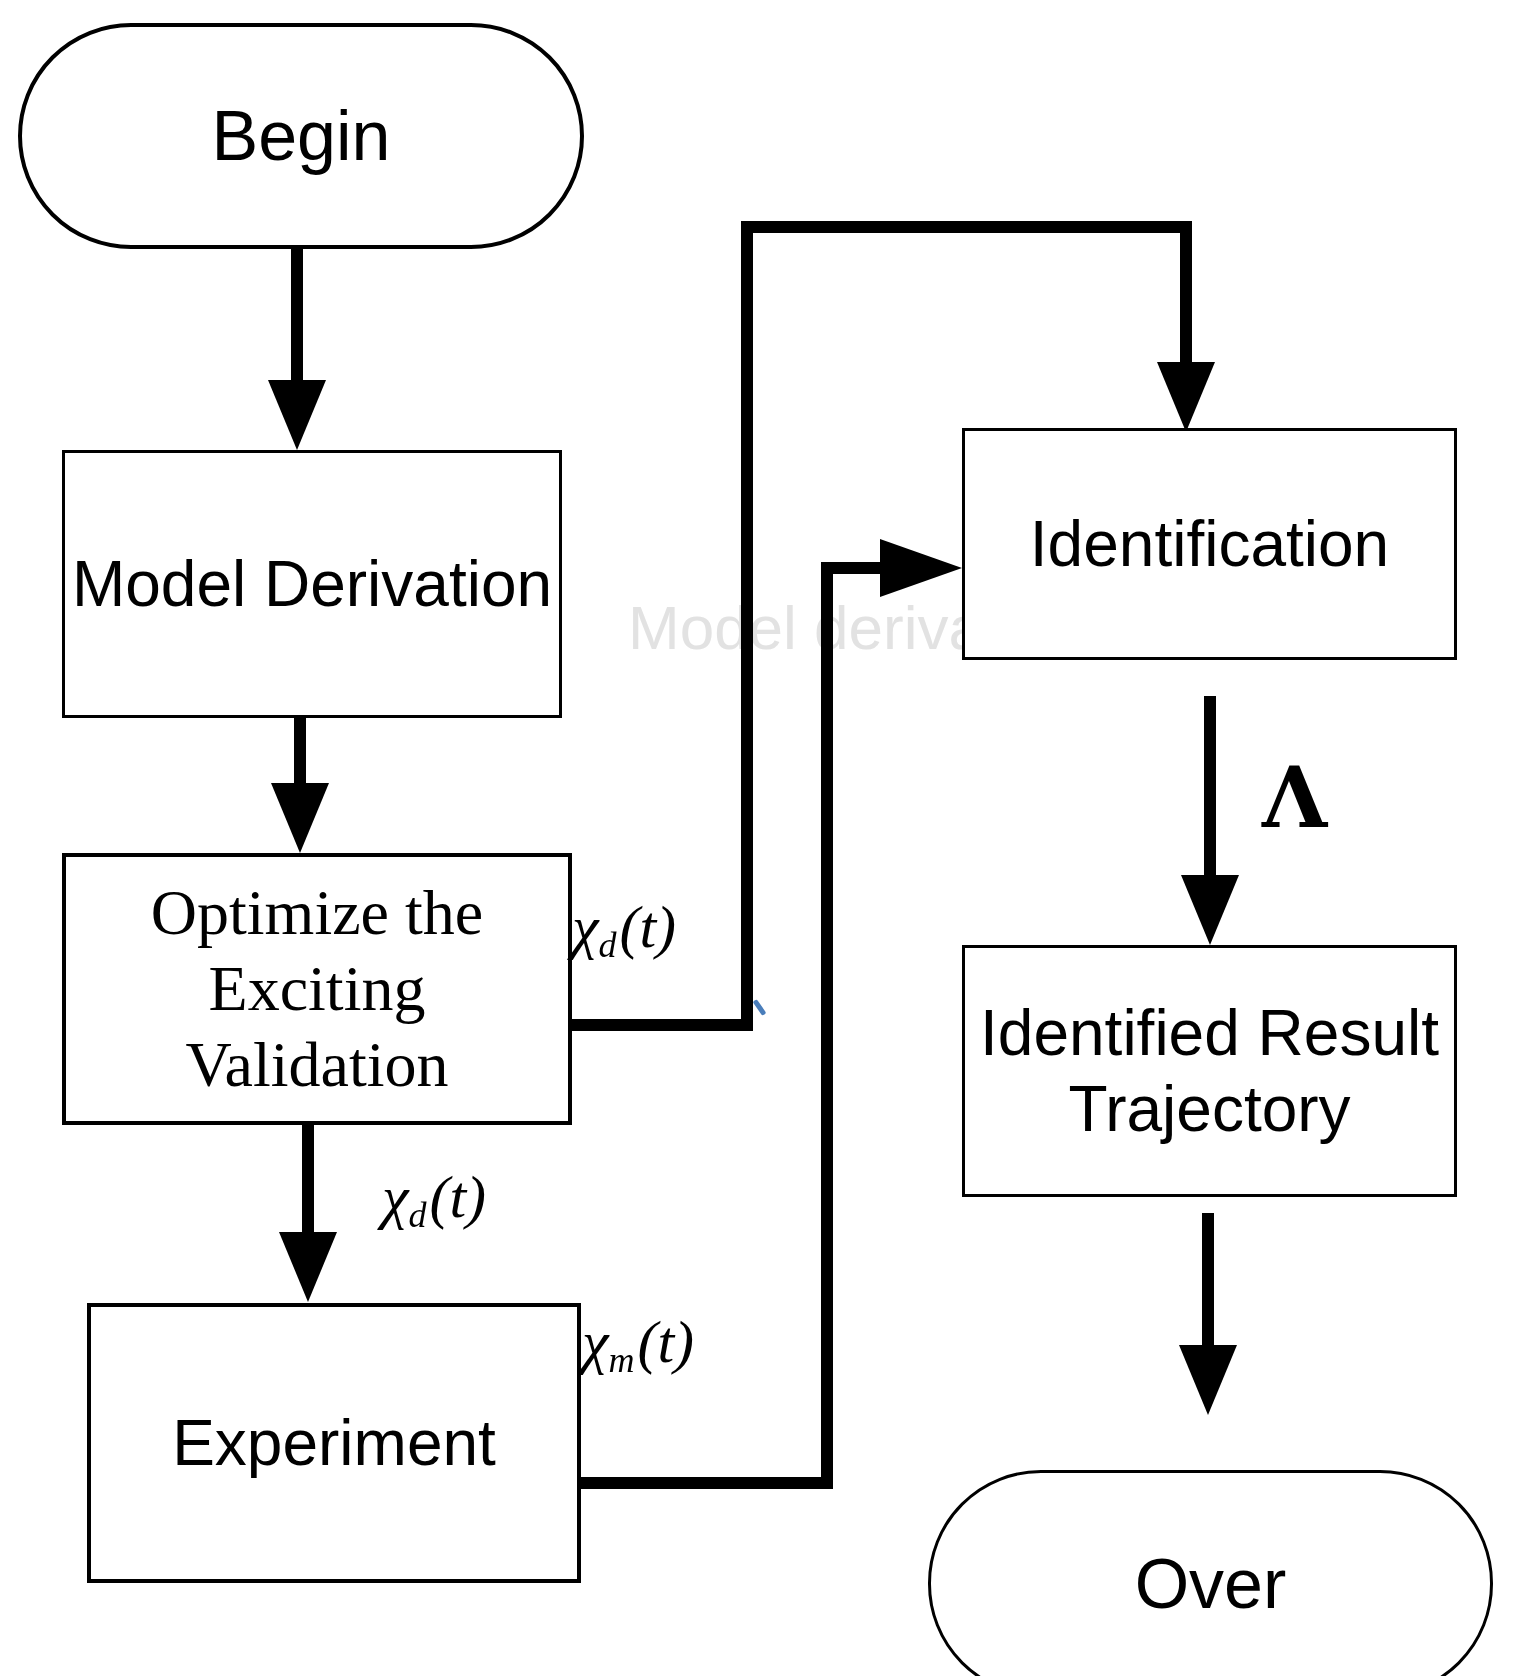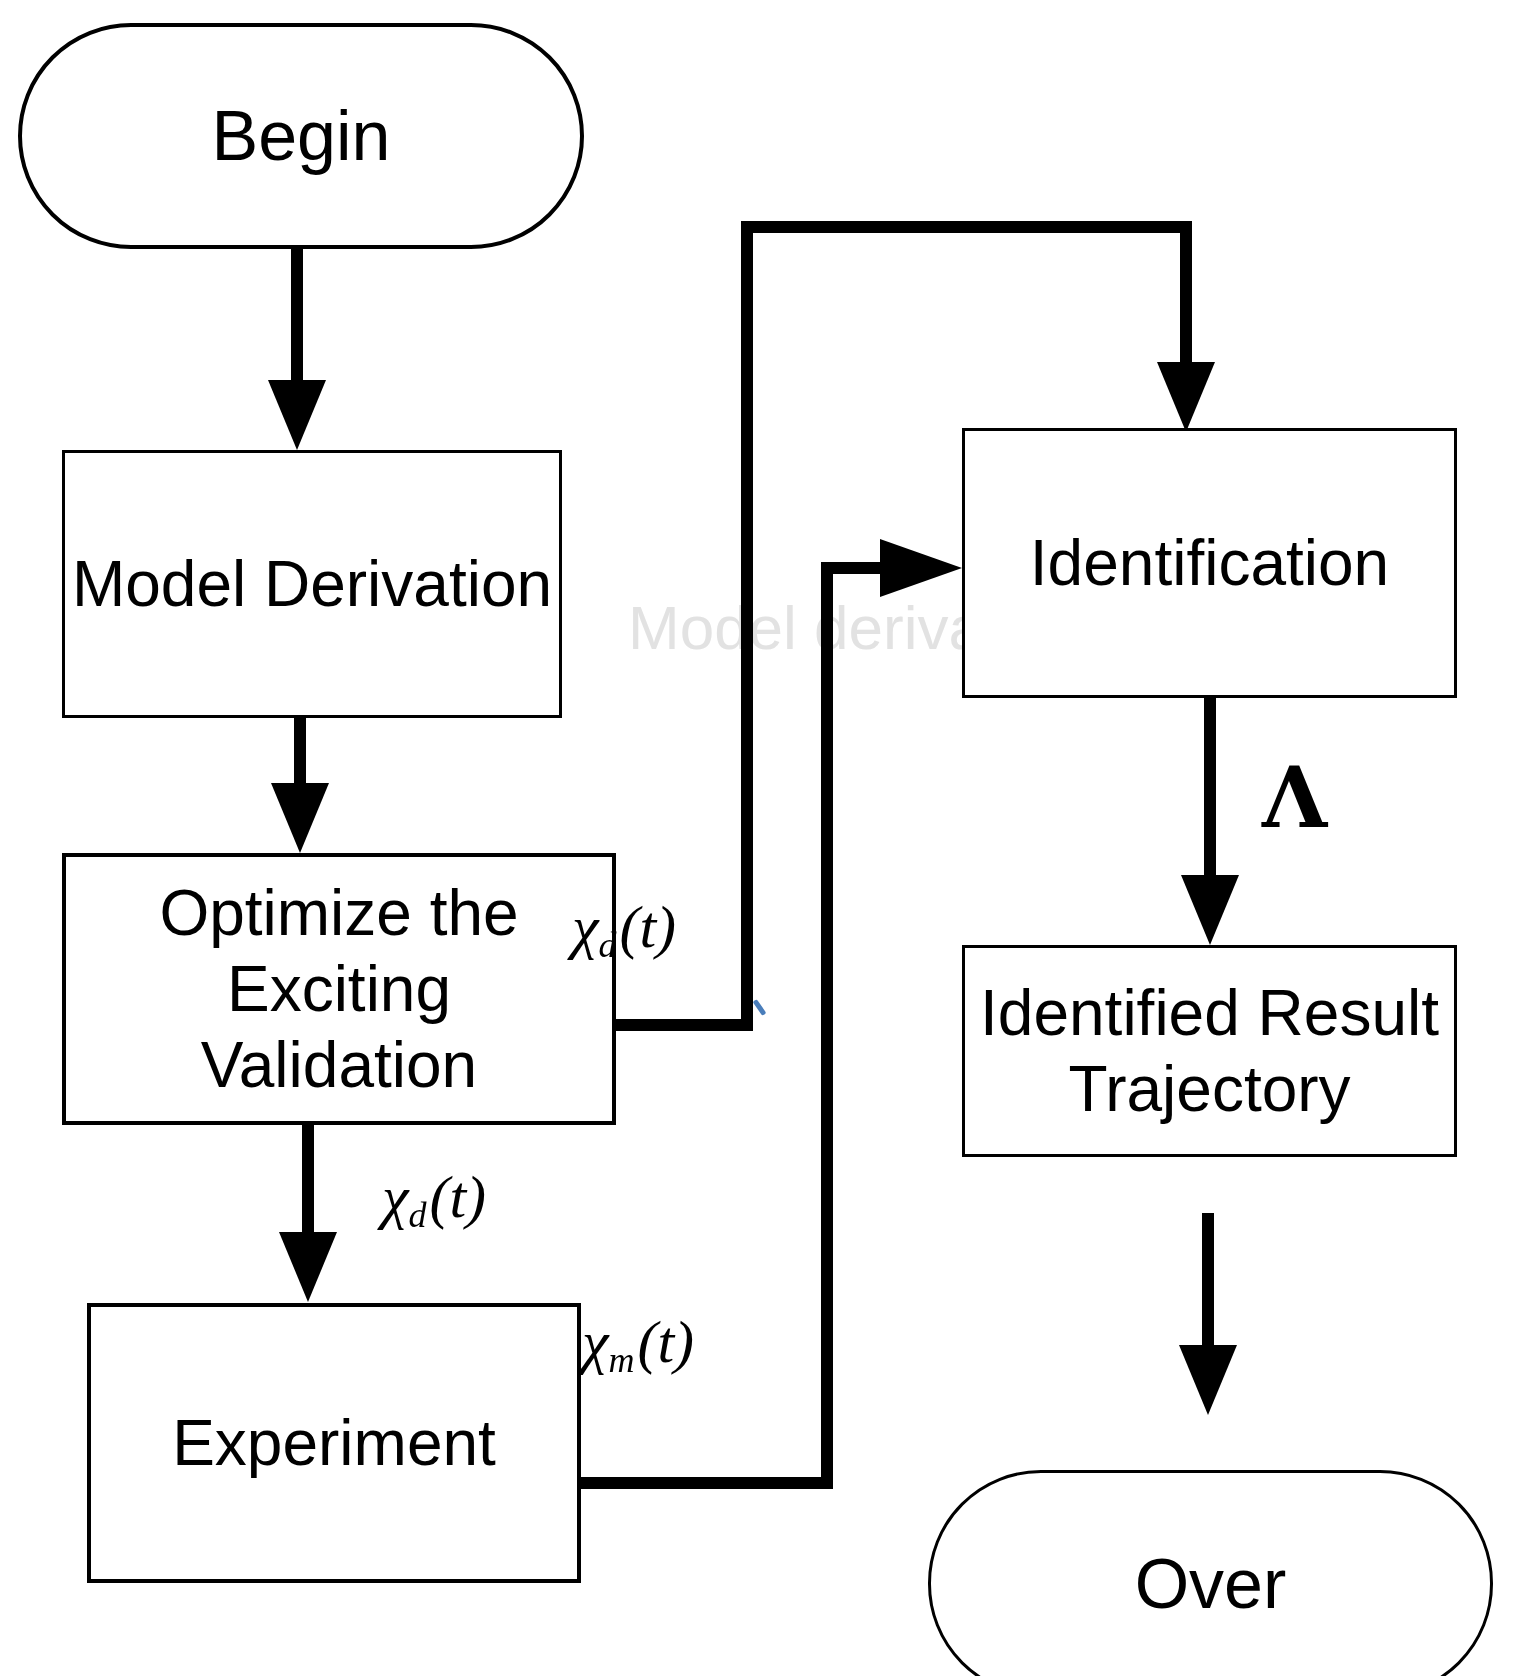--- a/index.html
+++ b/index.html
@@ -97,39 +97,39 @@
   <div class="head-right" style="left:880px;top:539px;"></div>
 
   <div class="node stadium" style="left:18px;top:23px;width:566px;height:226px;border-width:4px;align-items:center;">
     <span class="lbl lbl-big">Begin</span>
   </div>
 
   <div class="node" style="left:62px;top:450px;width:500px;height:268px;">
     <span class="lbl">Model Derivation</span>
   </div>
 
-  <div class="node" style="left:62px;top:853px;width:554px;height:272px;border-width:4px;">
+  <div class="node" style="left:62px;top:853px;width:510px;height:272px;border-width:4px;font-family:Liberation Serif, serif;">
     <span class="lbl">
       <span style="display:block;">Optimize the</span>
       <span style="display:block;">Exciting</span>
       <span style="display:block;">Validation</span>
     </span>
   </div>
 
   <div class="node" style="left:62px;top:1303px;width:494px;height:280px;border-width:4px;margin-left:25px;">
     <span class="lbl">Experiment</span>
   </div>
 
-  <div class="node" style="left:962px;top:428px;width:495px;height:270px;">
+  <div class="node" style="left:962px;top:428px;width:495px;height:232px;">
     <span class="lbl">
       <span style="display:block;">Identification</span>
     </span>
   </div>
 
-  <div class="node" style="left:962px;top:945px;width:495px;height:212px;">
+  <div class="node" style="left:962px;top:945px;width:495px;height:252px;">
     <span class="lbl">
       <span style="display:block;">Identified Result</span>
       <span style="display:block;">Trajectory</span>
     </span>
   </div>
 
   <div class="node stadium" style="left:928px;top:1470px;width:565px;height:227px;">
     <span class="lbl lbl-big">Over</span>
   </div>
 

